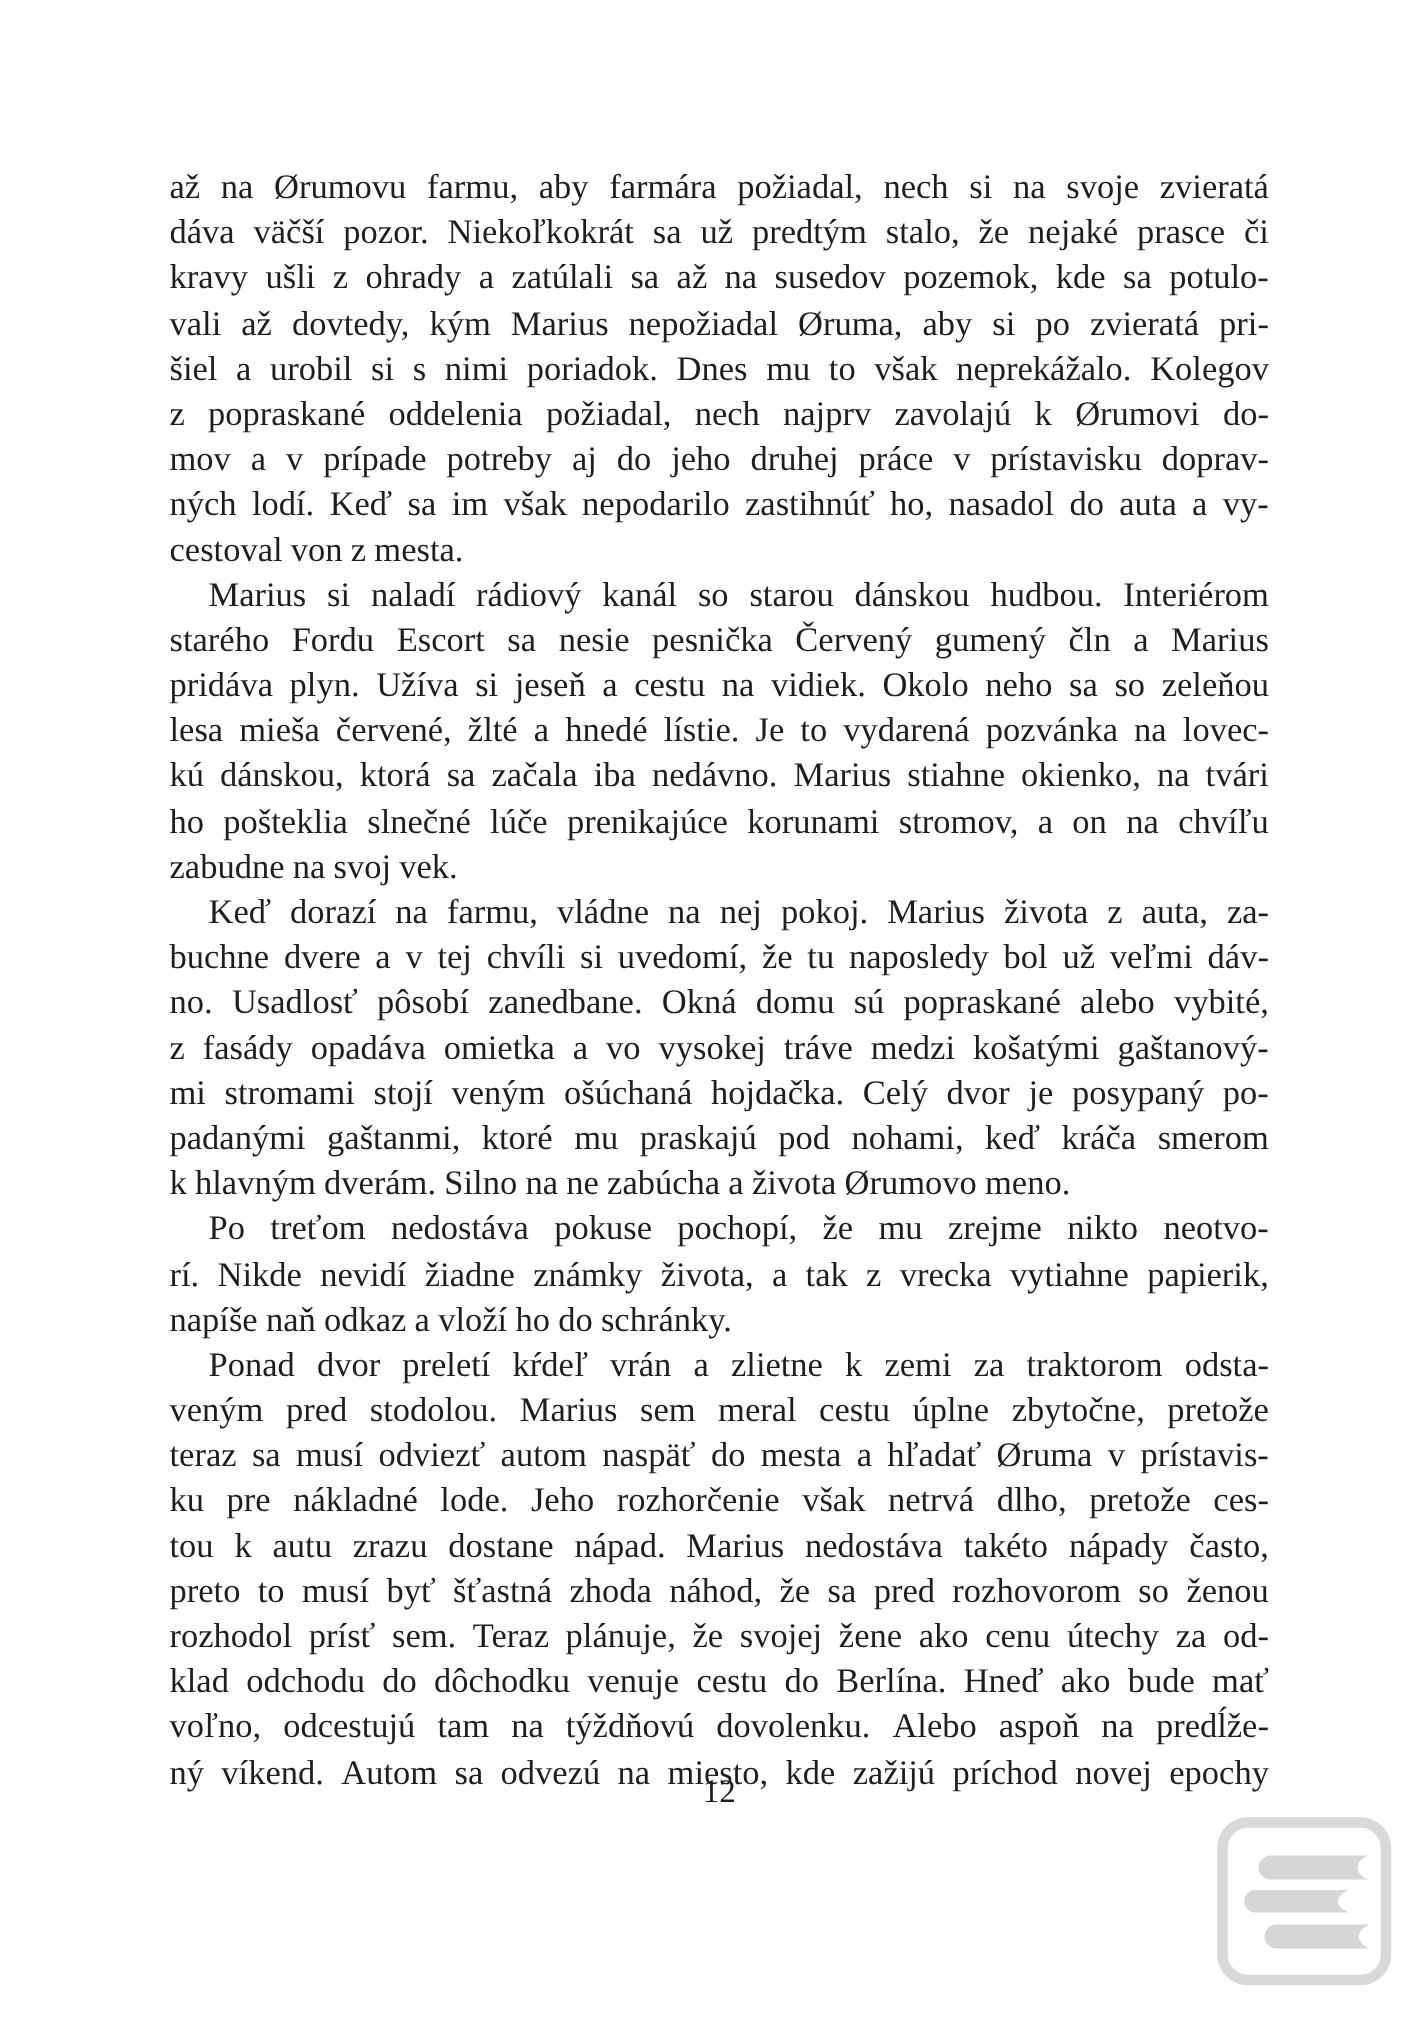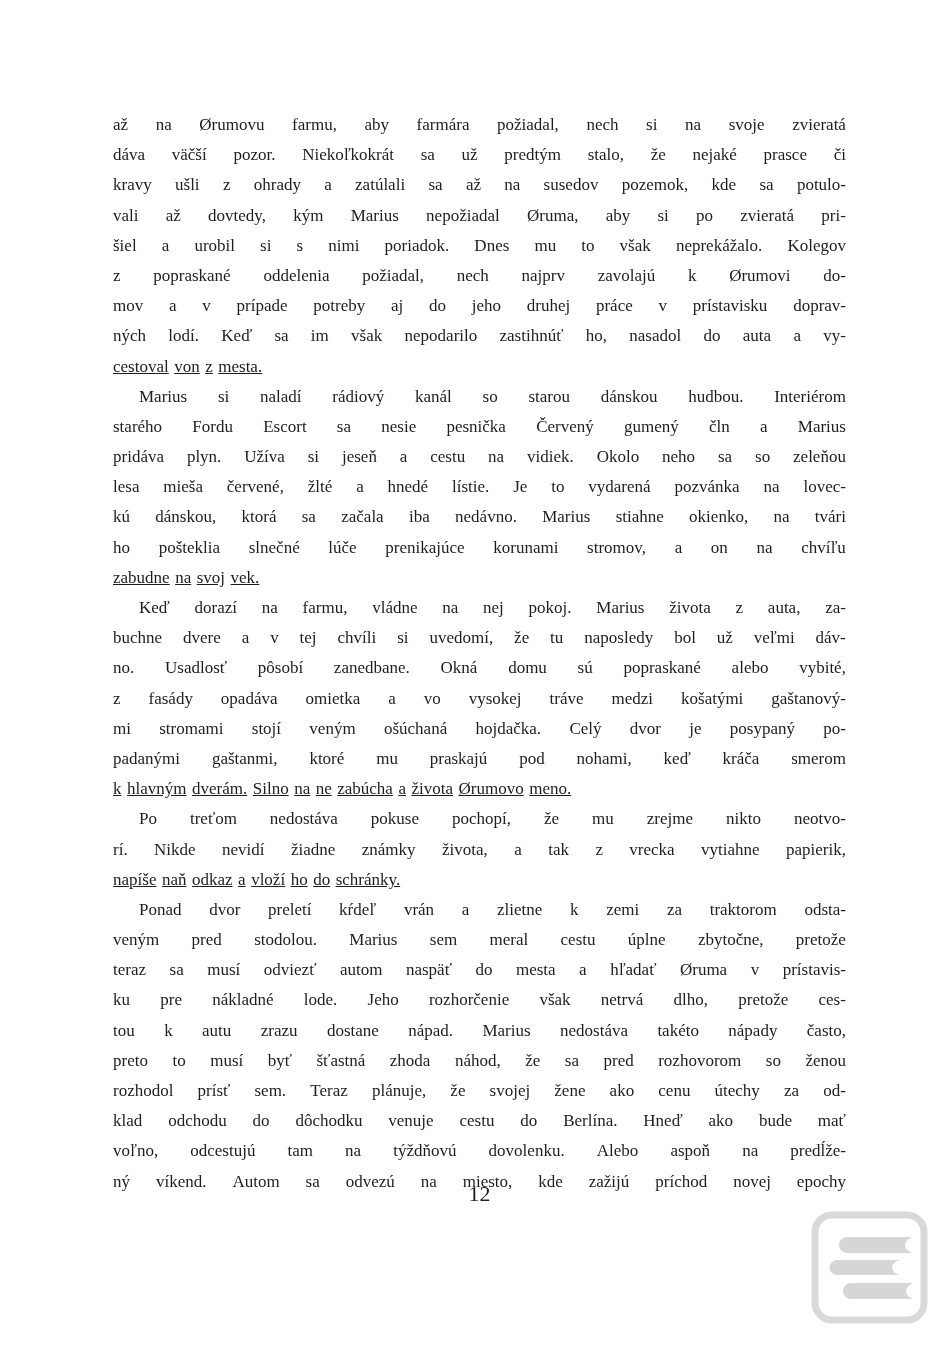--- a/index.html
+++ b/index.html
@@ -14,32 +14,32 @@
     background:var(--paper);
     position:relative;
     overflow:hidden;
     font-family:"Liberation Serif","DejaVu Serif",serif;
   }
   .page{position:absolute;inset:0;}
   .text-block{
     position:absolute;
     left:113px;top:110px;width:733px;
     color:var(--ink);
-    font-size:17px;
+    font-size:23px;
   }
   .line{
     display:flex;
     flex-wrap:nowrap;
     align-items:baseline;
     height:30.2px;
     line-height:30.2px;
     white-space:pre;
   }
   .line.just{justify-content:space-between;}
-  .line.left{justify-content:flex-start;column-gap:5.5px;text-decoration:underline;}
+  .line.left{justify-content:flex-start;column-gap:5.5px;}
   .line.indent{padding-left:26px;}
   .page-number{
     position:absolute;
     left:113px;top:1181px;width:733px;
     text-align:center;
     font-size:22px;
     color:var(--ink);
   }
   .watermark{
     position:absolute;

